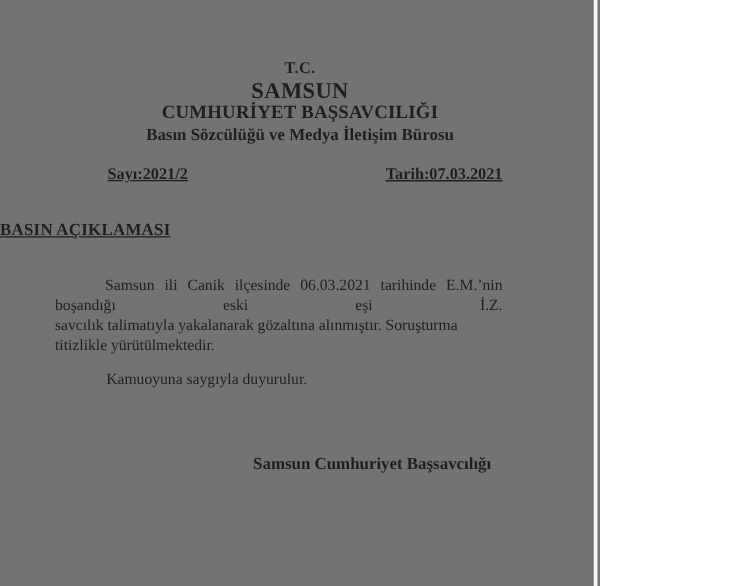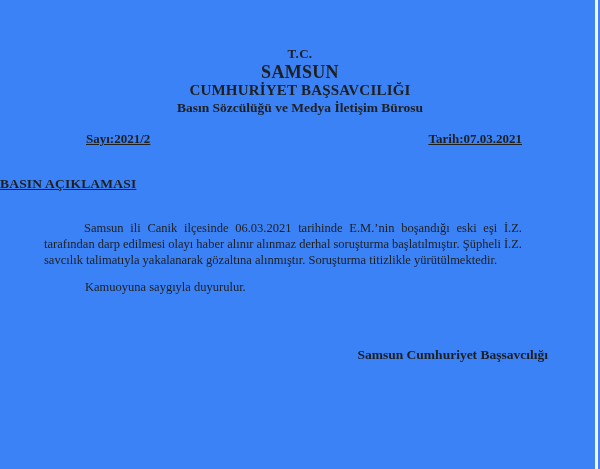--- a/index.html
+++ b/index.html
@@ -2,23 +2,23 @@
 <html><head>
 <meta charset="utf-8">
 <style>
   html, body {
     margin: 0;
     padding: 0;
     background: #ffffff;
   }
   .page {
     position: relative;
-    width: 600px;
+    width: 480px;
     height: 469px;
-    background: #3b82f6;
+    background: #737373;
     color: #1f1f1f;
     font-family: "Liberation Serif", "DejaVu Serif", serif;
     overflow: hidden;
   }
   
   .scan-edge {
     position: absolute;
     top: 0;
     right: 2px;
     bottom: 0;
@@ -72,21 +72,21 @@
 
   .closing {
     margin: 11px 78px 12px 44px;
     text-indent: 41px;
     font-size: 12.5px;
     line-height: 16px;
   }
 
   .signature {
     margin-top: 52px;
-    padding-right: 52px;
+    padding-right: 87px;
     text-align: right;
     font-weight: bold;
     font-size: 13.5px;
   }
 </style>
 </head>
 <body>
 
 <div class="page">
 
@@ -101,21 +101,20 @@
     <span class="meta-number">Sayı:2021/2</span>
     <span class="meta-date">Tarih:07.03.2021</span>
   </div>
 
   <div class="doc-title">
     <span>BASIN AÇIKLAMASI</span>
   </div>
 
   <div class="body-par">
     <div class="body-line just line-1">Samsun ili Canik ilçesinde 06.03.2021 tarihinde E.M.’nin boşandığı eski eşi İ.Z.</div>
-    <div class="body-line just line-2">tarafından darp edilmesi olayı haber alınır alınmaz derhal soruşturma başlatılmıştır. Şüpheli İ.Z.</div>
     <div class="body-line line-3">savcılık talimatıyla yakalanarak gözaltına alınmıştır. Soruşturma titizlikle yürütülmektedir.</div>
   </div>
 
   <div class="closing">Kamuoyuna saygıyla duyurulur.</div>
 
   <div class="signature">Samsun Cumhuriyet Başsavcılığı</div>
 
   <div class="scan-edge"></div>
 
 </div>

